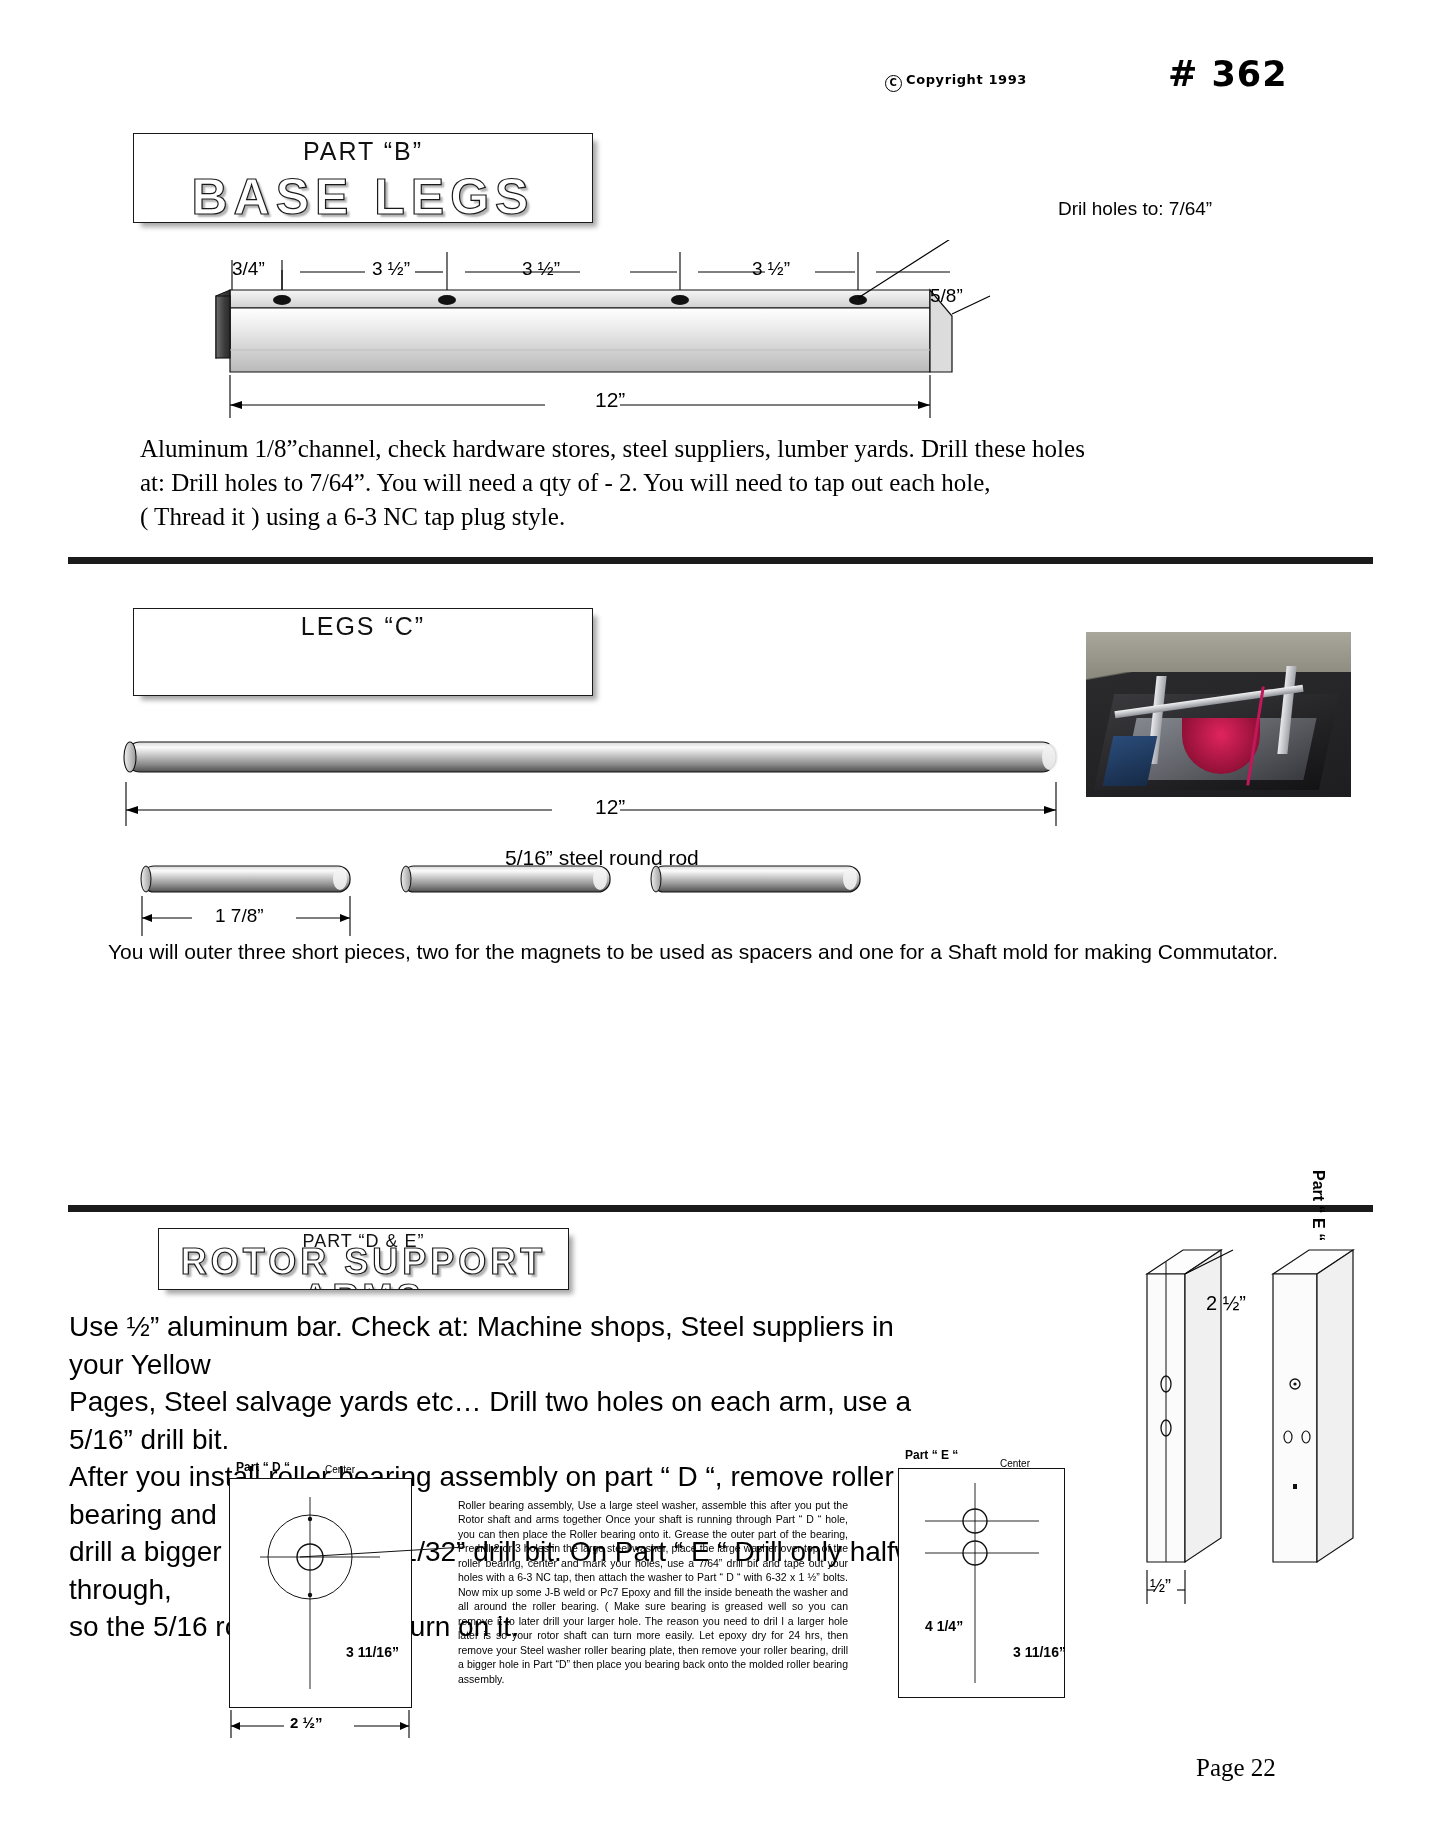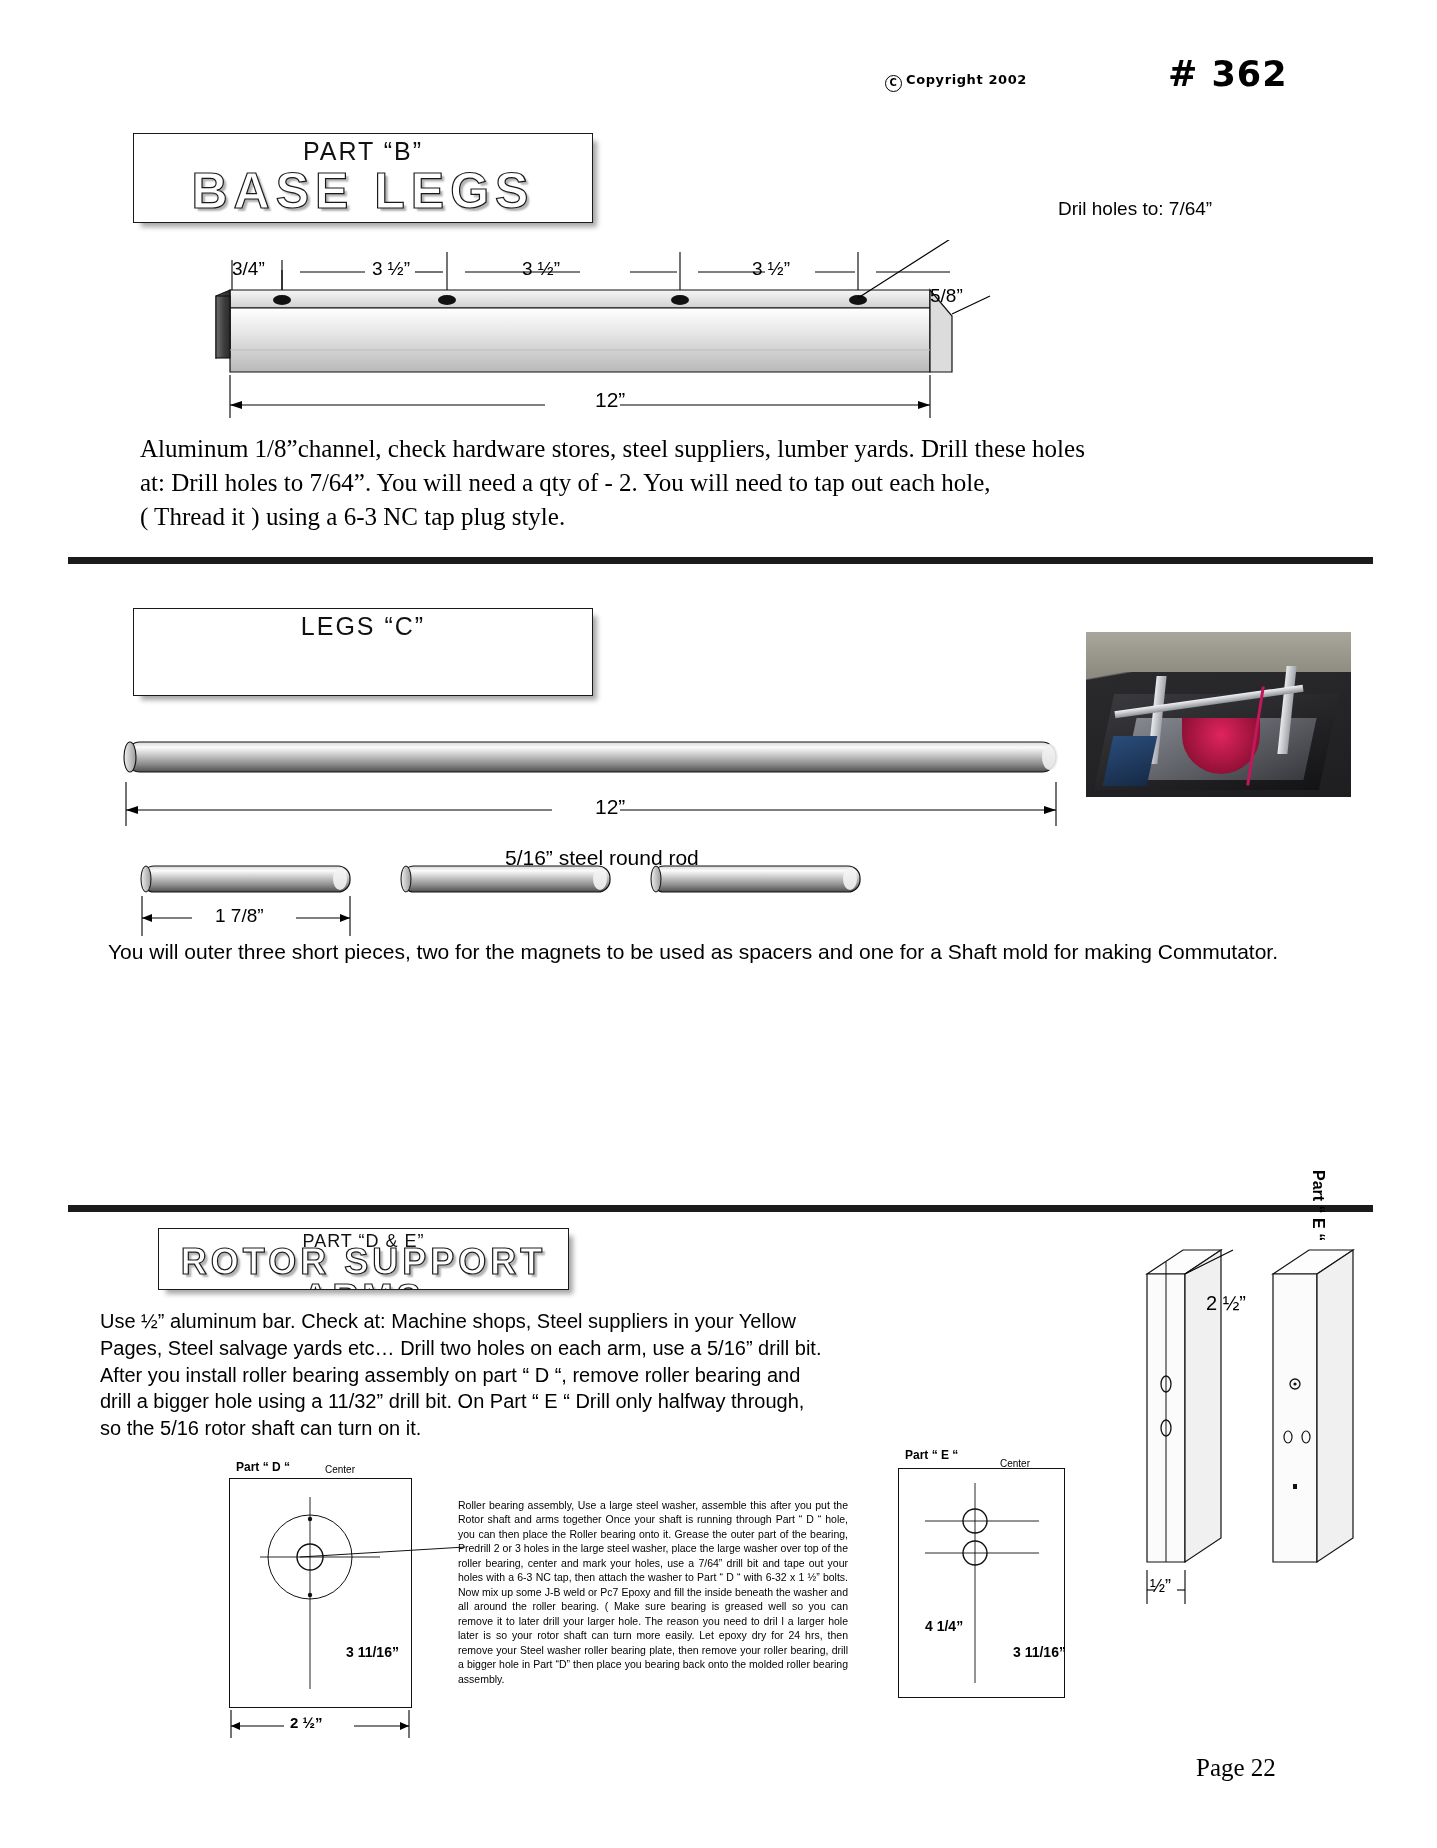--- a/index.html
+++ b/index.html
@@ -74,21 +74,21 @@
     font-weight: bold;
     letter-spacing: 6px;
     color: #ffffff;
     -webkit-text-stroke: 1.2px #1a1a1a;
     text-shadow: 3px 3px 2px rgba(0,0,0,0.30);
     line-height: 1.0;
   }
 
   #box-b  { left: 133px; top: 133px; width: 460px; height: 90px; }
   #box-b .title-sub  { margin-top: 5px; }
-  #box-b .title-main { font-size: 50px; margin-top: 2px; }
+  #box-b .title-main { font-size: 50px; margin-top: 8px; }
 
   #box-c  { left: 133px; top: 608px; width: 460px; height: 88px; }
   #box-c .title-sub  { margin-top: 5px; }
   #box-c .title-main { font-size: 47px; margin-top: 2px; }
 
   #box-de { left: 158px; top: 1228px; width: 411px; height: 62px; }
   #box-de .title-sub  { font-size: 18px; letter-spacing: 1px; margin-top: 3px; }
   #box-de .title-main { font-size: 36px; letter-spacing: 4px; margin-top: -6px; }
 
   
@@ -190,33 +190,33 @@
     color: #000;
   }
 
   #page-number {
     left: 1196px; top: 1754px;
     font-family: "Liberation Serif", serif;
     font-size: 25px;
   }
 
   .arms-text {
-    left: 100px; top: 1308px; width: 880px;
-    font-family: "Liberation Sans", sans-serif;
-    font-size: 20px;
+    left: 69px; top: 1308px; width: 880px;
+    font-family: "Liberation Sans", sans-serif;
+    font-size: 28px;
     line-height: 1.34;
   }
 </style>
 </head>
 <body>
 
 <div class="page">
 
   <div class="abs" id="copyright">
-    <span class="csym">C</span><span>Copyright 2002</span>
+    <span class="csym">C</span><span>Copyright 1993</span>
   </div>
   <div class="abs" id="doc-number"># 362</div>
 
   <div class="abs title-box" id="box-b">
     <div class="title-sub">PART  “B”</div>
     <div class="title-main">BASE LEGS</div>
   </div>
 
   <div class="abs dim" style="left:1058px; top:198px;">Dril holes to:  7/64”</div>
 

